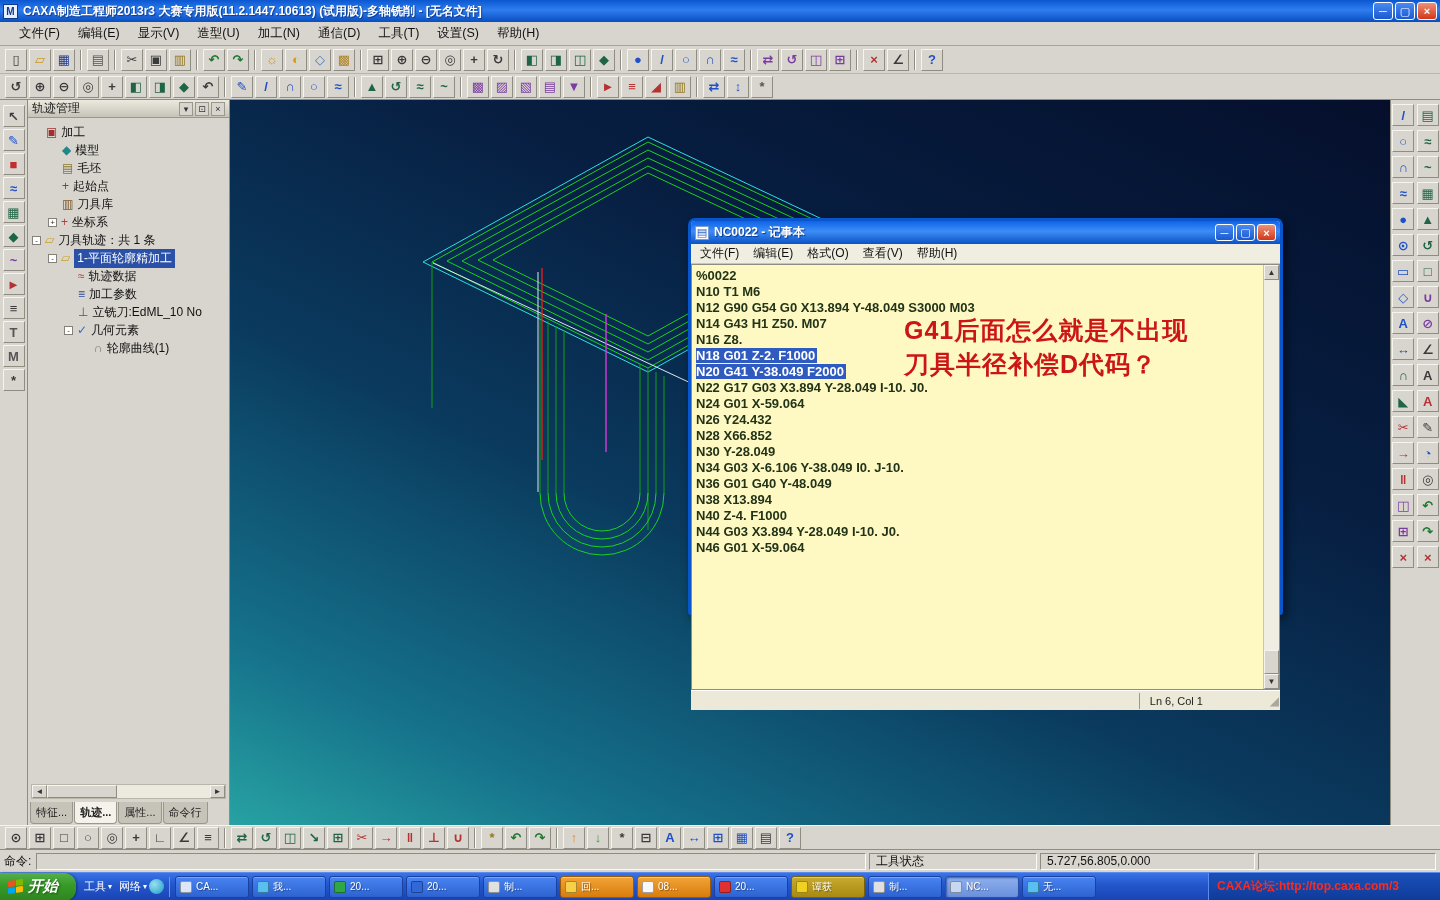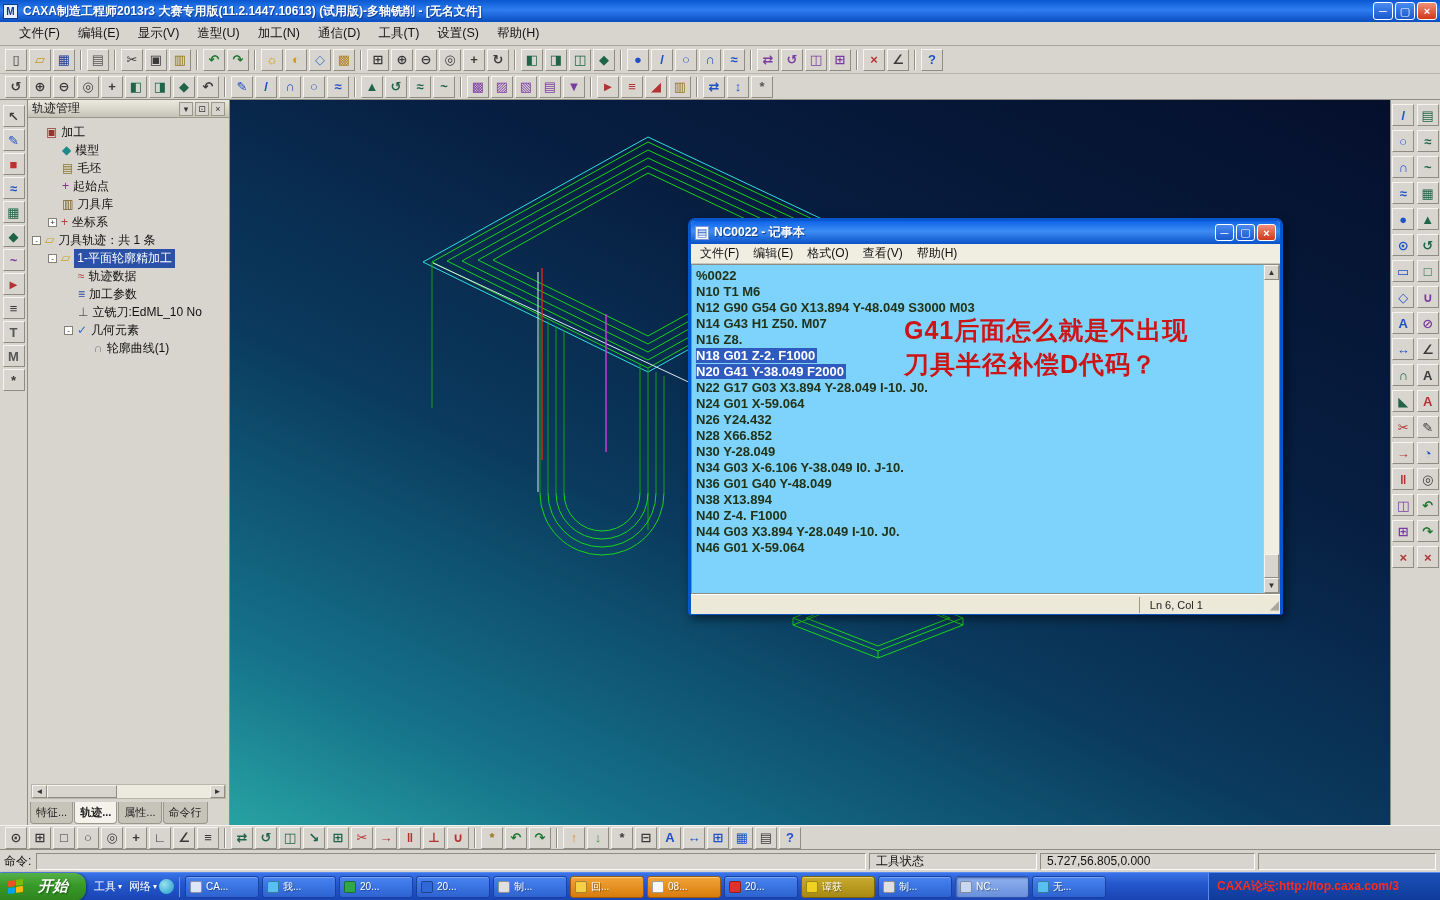--- a/index.html
+++ b/index.html
@@ -57,21 +57,21 @@
 .rcol .tbi{margin:2px 1px;}
 
 
 #notepad{left:688px;top:218px;width:595px;height:397px;background:#ece9d8;border:3px solid #0855cc;border-radius:7px 7px 3px 3px;box-shadow:3px 4px 10px rgba(0,0,0,.5);position:absolute;z-index:40;}
 #np-title{height:23px;background:linear-gradient(to bottom,#0f63e8,#3d8df5 45%,#0a52c8);border-radius:4px 4px 0 0;display:flex;align-items:center;padding:0 4px;}
 #np-icon{width:14px;height:14px;font-size:11px;color:#2a5cc8;background:#fff;border:1px solid #7a9ad8;display:flex;align-items:center;justify-content:center;margin-right:5px;flex:none;}
 #np-title-text{color:#fff;font-size:12px;font-weight:bold;flex:1;text-shadow:1px 1px 1px #0a3a90;}
 .wbtn.np{width:19px;height:17px;}
 #npmenu{height:20px;background:#f0eee0;border-bottom:1px solid #c8c5ba;display:flex;align-items:center;padding-left:2px;}
 .npmitem{font-size:12px;padding:2px 7px;color:#111;}
-#np-text{position:relative;height:330px;background:#7dd3fc;border:1px solid #8f8c82;overflow:hidden;font-family:"DejaVu Sans Mono","Liberation Mono",monospace;}
+#np-text{position:relative;height:426px;background:#fef9c3;border:1px solid #8f8c82;overflow:hidden;font-family:"DejaVu Sans Mono","Liberation Mono",monospace;}
 #gcode{padding:3px 0 0 4px;}
 .gline{height:16px;white-space:pre;font-size:13px;font-weight:bold;color:#233318;}
 .gsel{background:#2f5bc0;color:#fff;display:inline-block;padding-right:2px;}
 #annotation{position:absolute;left:212px;top:48px;font-family:"DejaVu Serif","Liberation Serif",serif;font-weight:bold;font-size:25px;line-height:34px;color:#cc1616;letter-spacing:1px;white-space:nowrap;}
 #np-scroll{position:absolute;right:0;top:0;bottom:0;width:16px;background:#f0eee2;border-left:1px solid #c8c5ba;display:flex;flex-direction:column;align-items:center;}
 #np-scroll .sbtn{width:15px;height:15px;}
 #np-thumb{width:15px;height:24px;margin-top:auto;background:#d8d5ce;border:1px solid;border-color:#f6f4ee #8f8c82 #8f8c82 #f6f4ee;flex:none;}
 #np-status{height:20px;background:#ece9d8;display:flex;align-items:center;justify-content:flex-end;border-top:1px solid #fff;}
 #np-status-cell{width:130px;font-size:11px;color:#222;border-left:1px solid #9a978c;padding-left:10px;height:16px;display:flex;align-items:center;}
 #np-grip{font-size:12px;color:#b0ad a2;color:#aaa79c;margin:0 1px;}
@@ -80,21 +80,21 @@
 #statusbar{left:0;top:850px;width:1440px;height:22px;background:#d8d5ce;display:flex;align-items:center;padding:0 4px;gap:3px;}
 .sb-label{font-size:12px;color:#111;margin-right:2px;flex:none;}
 .sb-cell{height:17px;border:1px solid;border-color:#8f8c82 #fbfaf6 #fbfaf6 #8f8c82;background:#d8d5ce;font-size:12px;color:#111;display:flex;align-items:center;padding:0 6px;flex:none;}
 #sb-cmd{flex:1;}
 .sb-tool{width:168px;}
 .sb-coord{width:215px;}
 .sb-right{width:178px;}
 
 
 #taskbar{left:0;top:872px;width:1440px;height:28px;background:linear-gradient(to bottom,#3a74e8,#2458cc 40%,#1a44b4);border-top:1px solid #5a8cf0;display:flex;align-items:center;}
-#startbtn{height:28px;padding:0 18px 0 8px;background:linear-gradient(to bottom,#55b048,#379a28 45%,#2e841e);border-radius:0 12px 12px 0;display:flex;align-items:center;gap:15px;box-shadow:1px 0 3px rgba(0,0,0,.4);flex:none;}
+#startbtn{height:28px;padding:0 18px 0 8px;background:linear-gradient(to bottom,#55b048,#379a28 45%,#2e841e);border-radius:0 12px 12px 0;display:flex;align-items:center;gap:5px;box-shadow:1px 0 3px rgba(0,0,0,.4);flex:none;}
 #startlabel{color:#fff;font-size:15px;font-weight:bold;font-style:italic;text-shadow:1px 1px 2px #1a5a10;}
 #startflag{display:inline-grid;grid-template-columns:7px 7px;grid-gap:1px;transform:skewY(-8deg);}
 #startflag i{display:block;width:7px;height:6px;border-radius:1px;}
 #startflag i:nth-child(1){background:#f25022;}#startflag i:nth-child(2){background:#7fba00;}
 #startflag i:nth-child(3){background:#00a4ef;}#startflag i:nth-child(4){background:#ffb900;}
 #qlaunch{display:flex;align-items:center;margin-left:8px;gap:7px;flex:none;}
 .ql{color:#fff;font-size:11px;display:flex;align-items:center;gap:2px;}
 .qlarrow{font-size:8px;}
 #iebtn{width:15px;height:15px;border-radius:50%;background:radial-gradient(circle at 35% 35%,#9ae0f0,#1a9ac8);margin-left:2px;flex:none;}
 #qldivider{width:1px;height:20px;background:#1a3a9a;border-right:1px solid #6a96f0;margin:0 5px;flex:none;}

